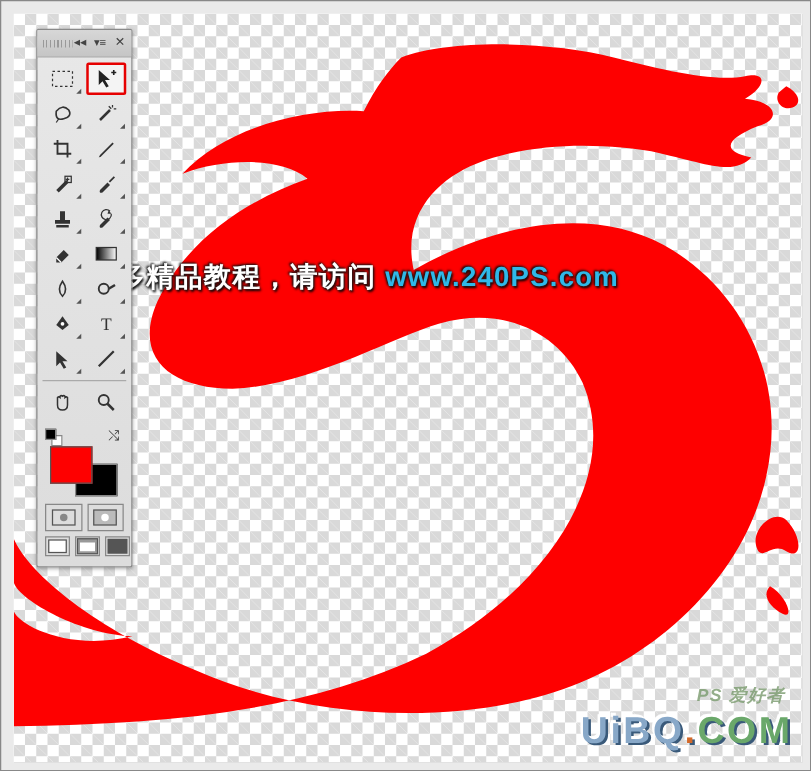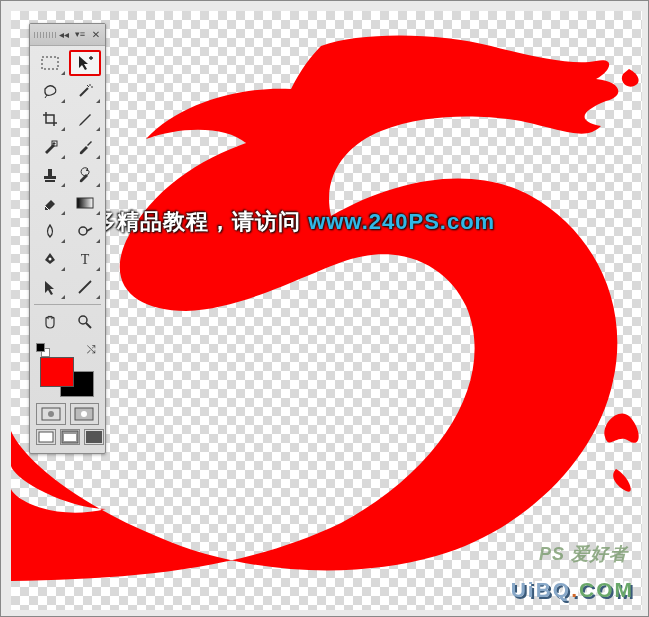--- a/index.html
+++ b/index.html
@@ -161,31 +161,31 @@
   letter-spacing: 1px;
   white-space: nowrap;
 }
 .overlay-text .url {
   color: #2fb8e8;
   text-align: right;
 }
 .watermark-ps {
   position: absolute;
   right: 14px; bottom: 44px;
-  font-size: 18px;
+  font-size: 14px;
   color: #7a9b6e;
   font-weight: bold;
   font-style: italic;
   opacity: 0.8;
   letter-spacing: 1px;
 }
 .watermark-main {
   position: absolute;
   right: 8px; bottom: 8px;
-  font-size: 21px;
+  font-size: 30px;
   font-weight: bold;
   letter-spacing: 2px;
   color: #88a8c8;
   text-shadow: -2px -2px 0 #fff, 2px 2px 0 #3a5a7a, 0 0 4px #fff;
   margin-top: 39px;
 }
 .watermark-main .dot {
   color: #d46a2a;
 }
 .watermark-main .com {

